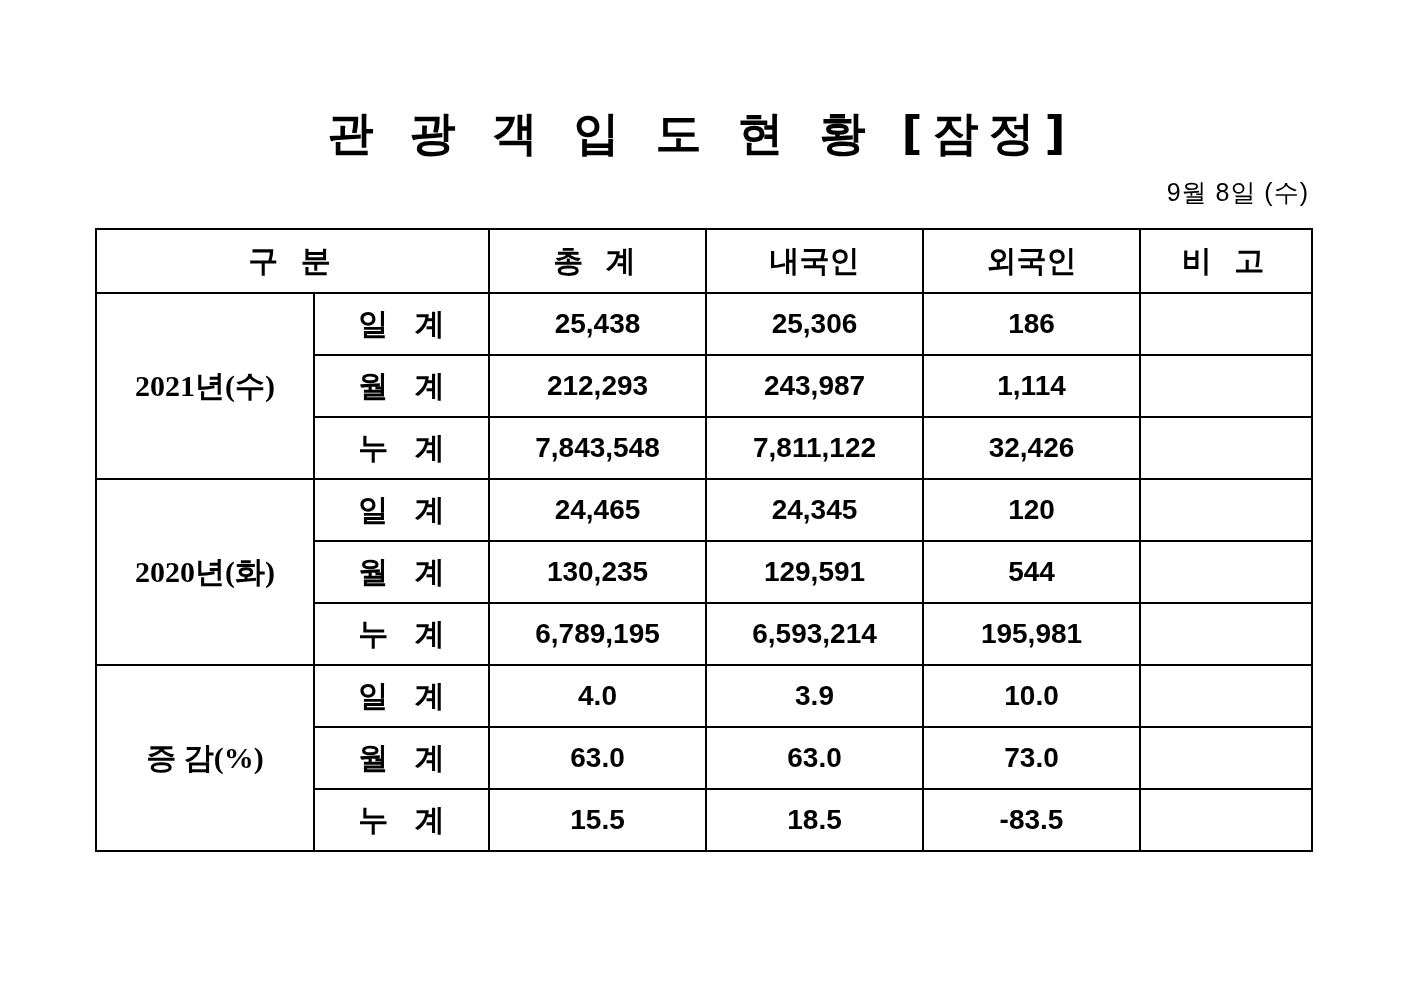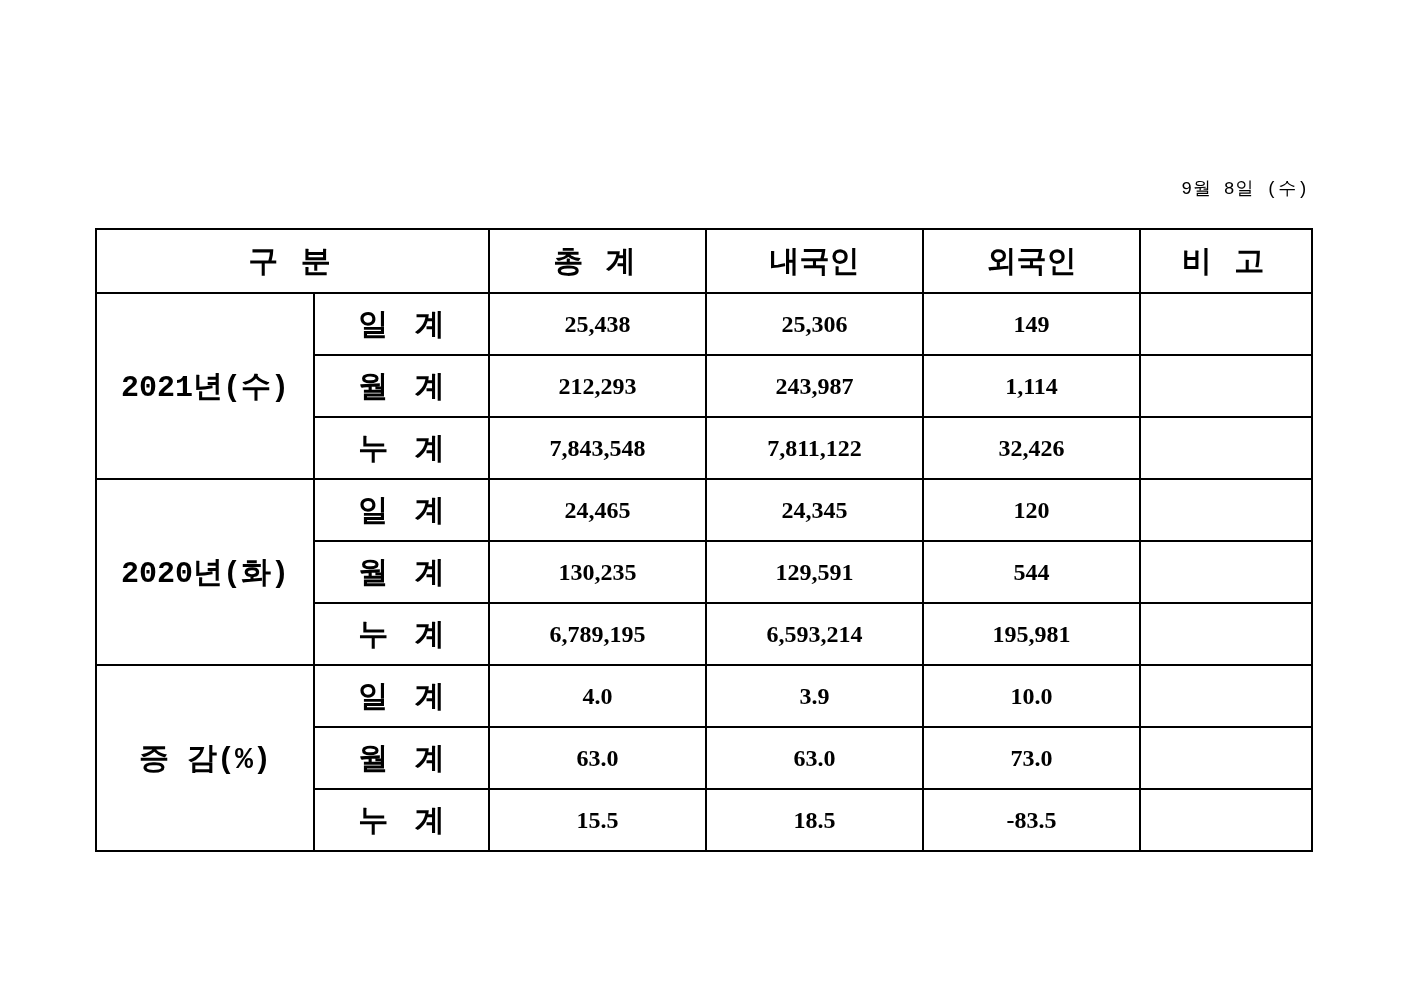--- a/index.html
+++ b/index.html
@@ -30,24 +30,24 @@
     font-size: 46px;
     font-weight: bold;
     letter-spacing: 10px;
     font-family: "DejaVu Sans", sans-serif;
     white-space: nowrap;
   }
   .doc-date {
     position: absolute;
     right: 94px;
     top: 176px;
-    font-size: 18px;
+    font-size: 25px;
     font-weight: normal;
     letter-spacing: 1px;
-    font-family: Liberation Mono, monospace;
+    font-family: Liberation Sans, sans-serif;
   }
   table.stat {
     position: absolute;
     left: 95px;
     top: 228px;
     width: 1216px;
     border-collapse: collapse;
     table-layout: fixed;
   }
   table.stat td, table.stat th {
@@ -69,46 +69,47 @@
     font-family: "DejaVu Sans", sans-serif;
     font-weight: normal;
     margin-top: 8px;
   }
   thead td.hdr-plain {
     letter-spacing: 0px;
     font-family: Liberation Serif, serif;
   }
   td.rowgroup {
     font-size: 30px;
-    font-family: Liberation Mono, monospace;
+    font-family: Liberation Serif, serif;
     font-weight: normal;
     letter-spacing: 0px;
   }
   td.rowsub {
     height: 60px;
     font-size: 30px;
     font-family: "DejaVu Sans", sans-serif;
     font-weight: normal;
     letter-spacing: 8px;
     text-indent: 8px;
   }
   td.num {
-    font-size: 24px;
-    font-family: Liberation Serif, serif;
+    font-size: 28px;
+    font-family: Liberation Sans, sans-serif;
     font-weight: bold;
     letter-spacing: 0px;
   }
   td.note { }
   .thick-top td { border-top-width: 3px; margin-top: 30px; }
 </style>
 </head>
 <body>
 
 <div class="page">
 
+  <div class="doc-title">관 광 객 입 도 현 황 [잠정]</div>
   <div class="doc-date">9월 8일 (수)</div>
 
   <table class="stat">
     <colgroup>
       <col class="col-grp">
       <col class="col-sub">
       <col class="col-num">
       <col class="col-num">
       <col class="col-num">
       <col class="col-note">
@@ -121,21 +122,21 @@
         <td class="hdr-plain">외국인</td>
         <td>비   고</td>
       </tr>
     </thead>
     <tbody>
       <tr class="thick-top">
         <td class="rowgroup" rowspan="3">2021년(수)</td>
         <td class="rowsub">일 계</td>
         <td class="num">25,438</td>
         <td class="num">25,306</td>
-        <td class="num">149</td>
+        <td class="num">186</td>
         <td class="note"></td>
       </tr>
       <tr>
         <td class="rowsub">월 계</td>
         <td class="num">212,293</td>
         <td class="num">243,987</td>
         <td class="num">1,114</td>
         <td class="note"></td>
       </tr>
       <tr>

